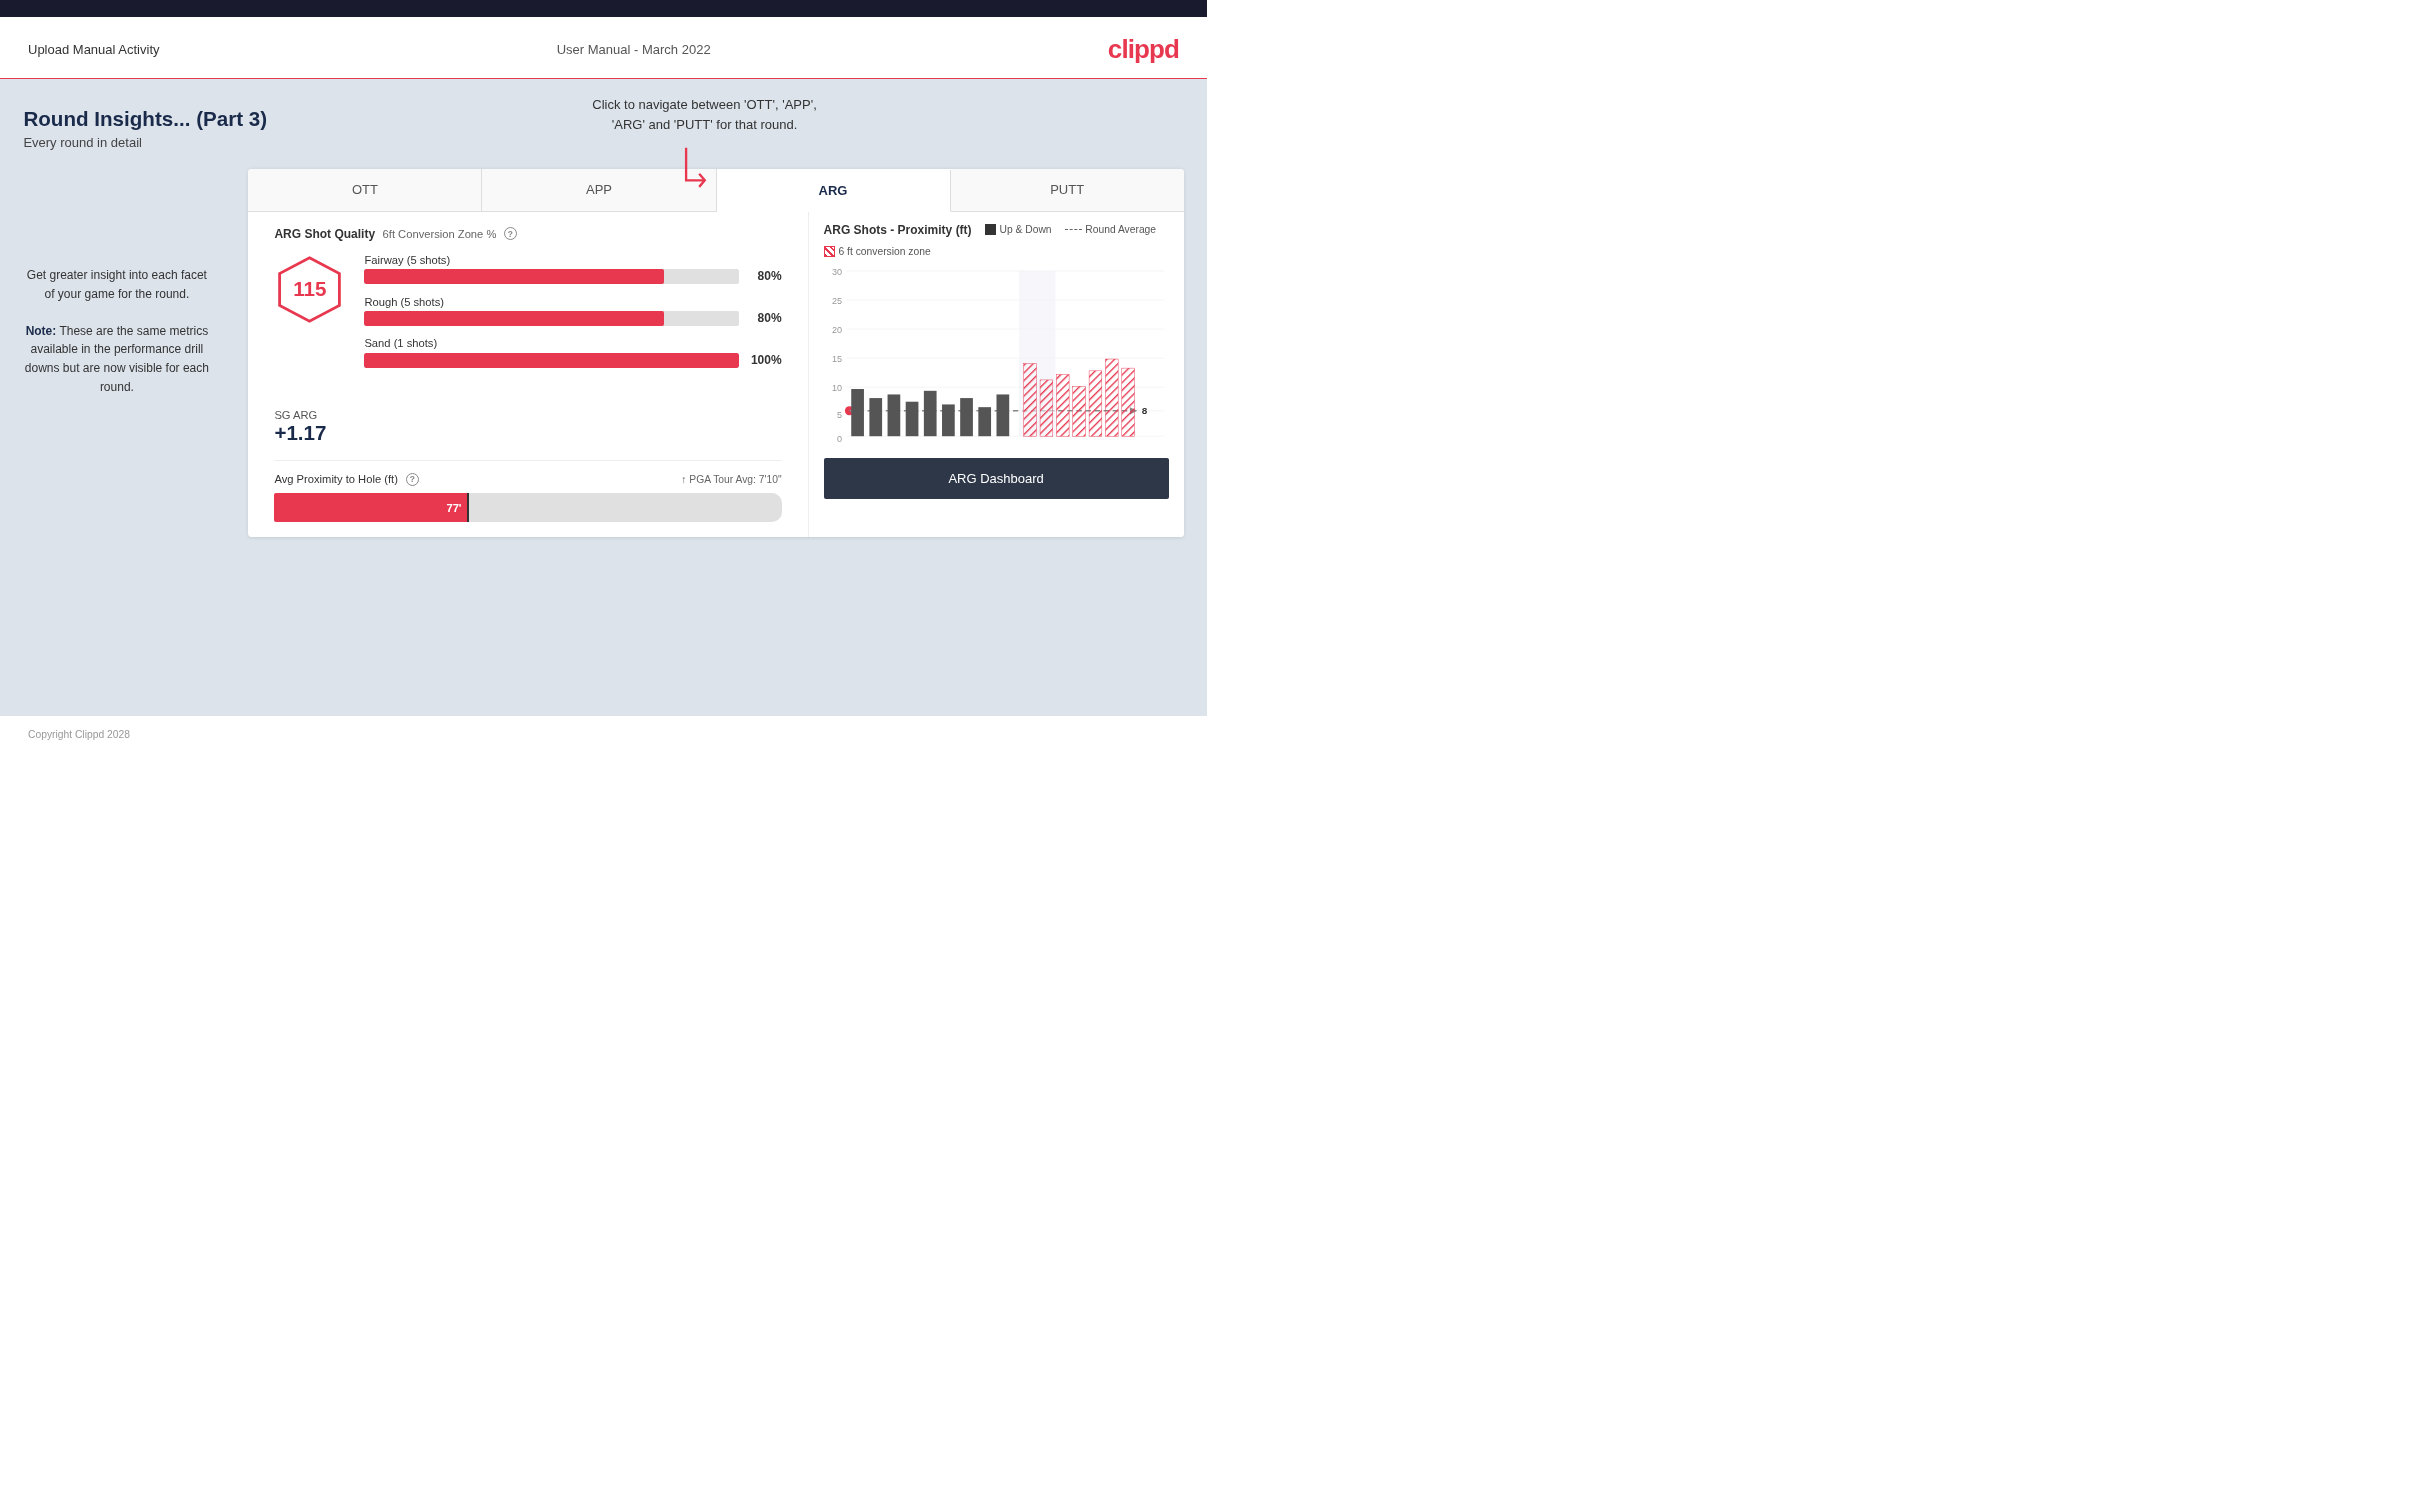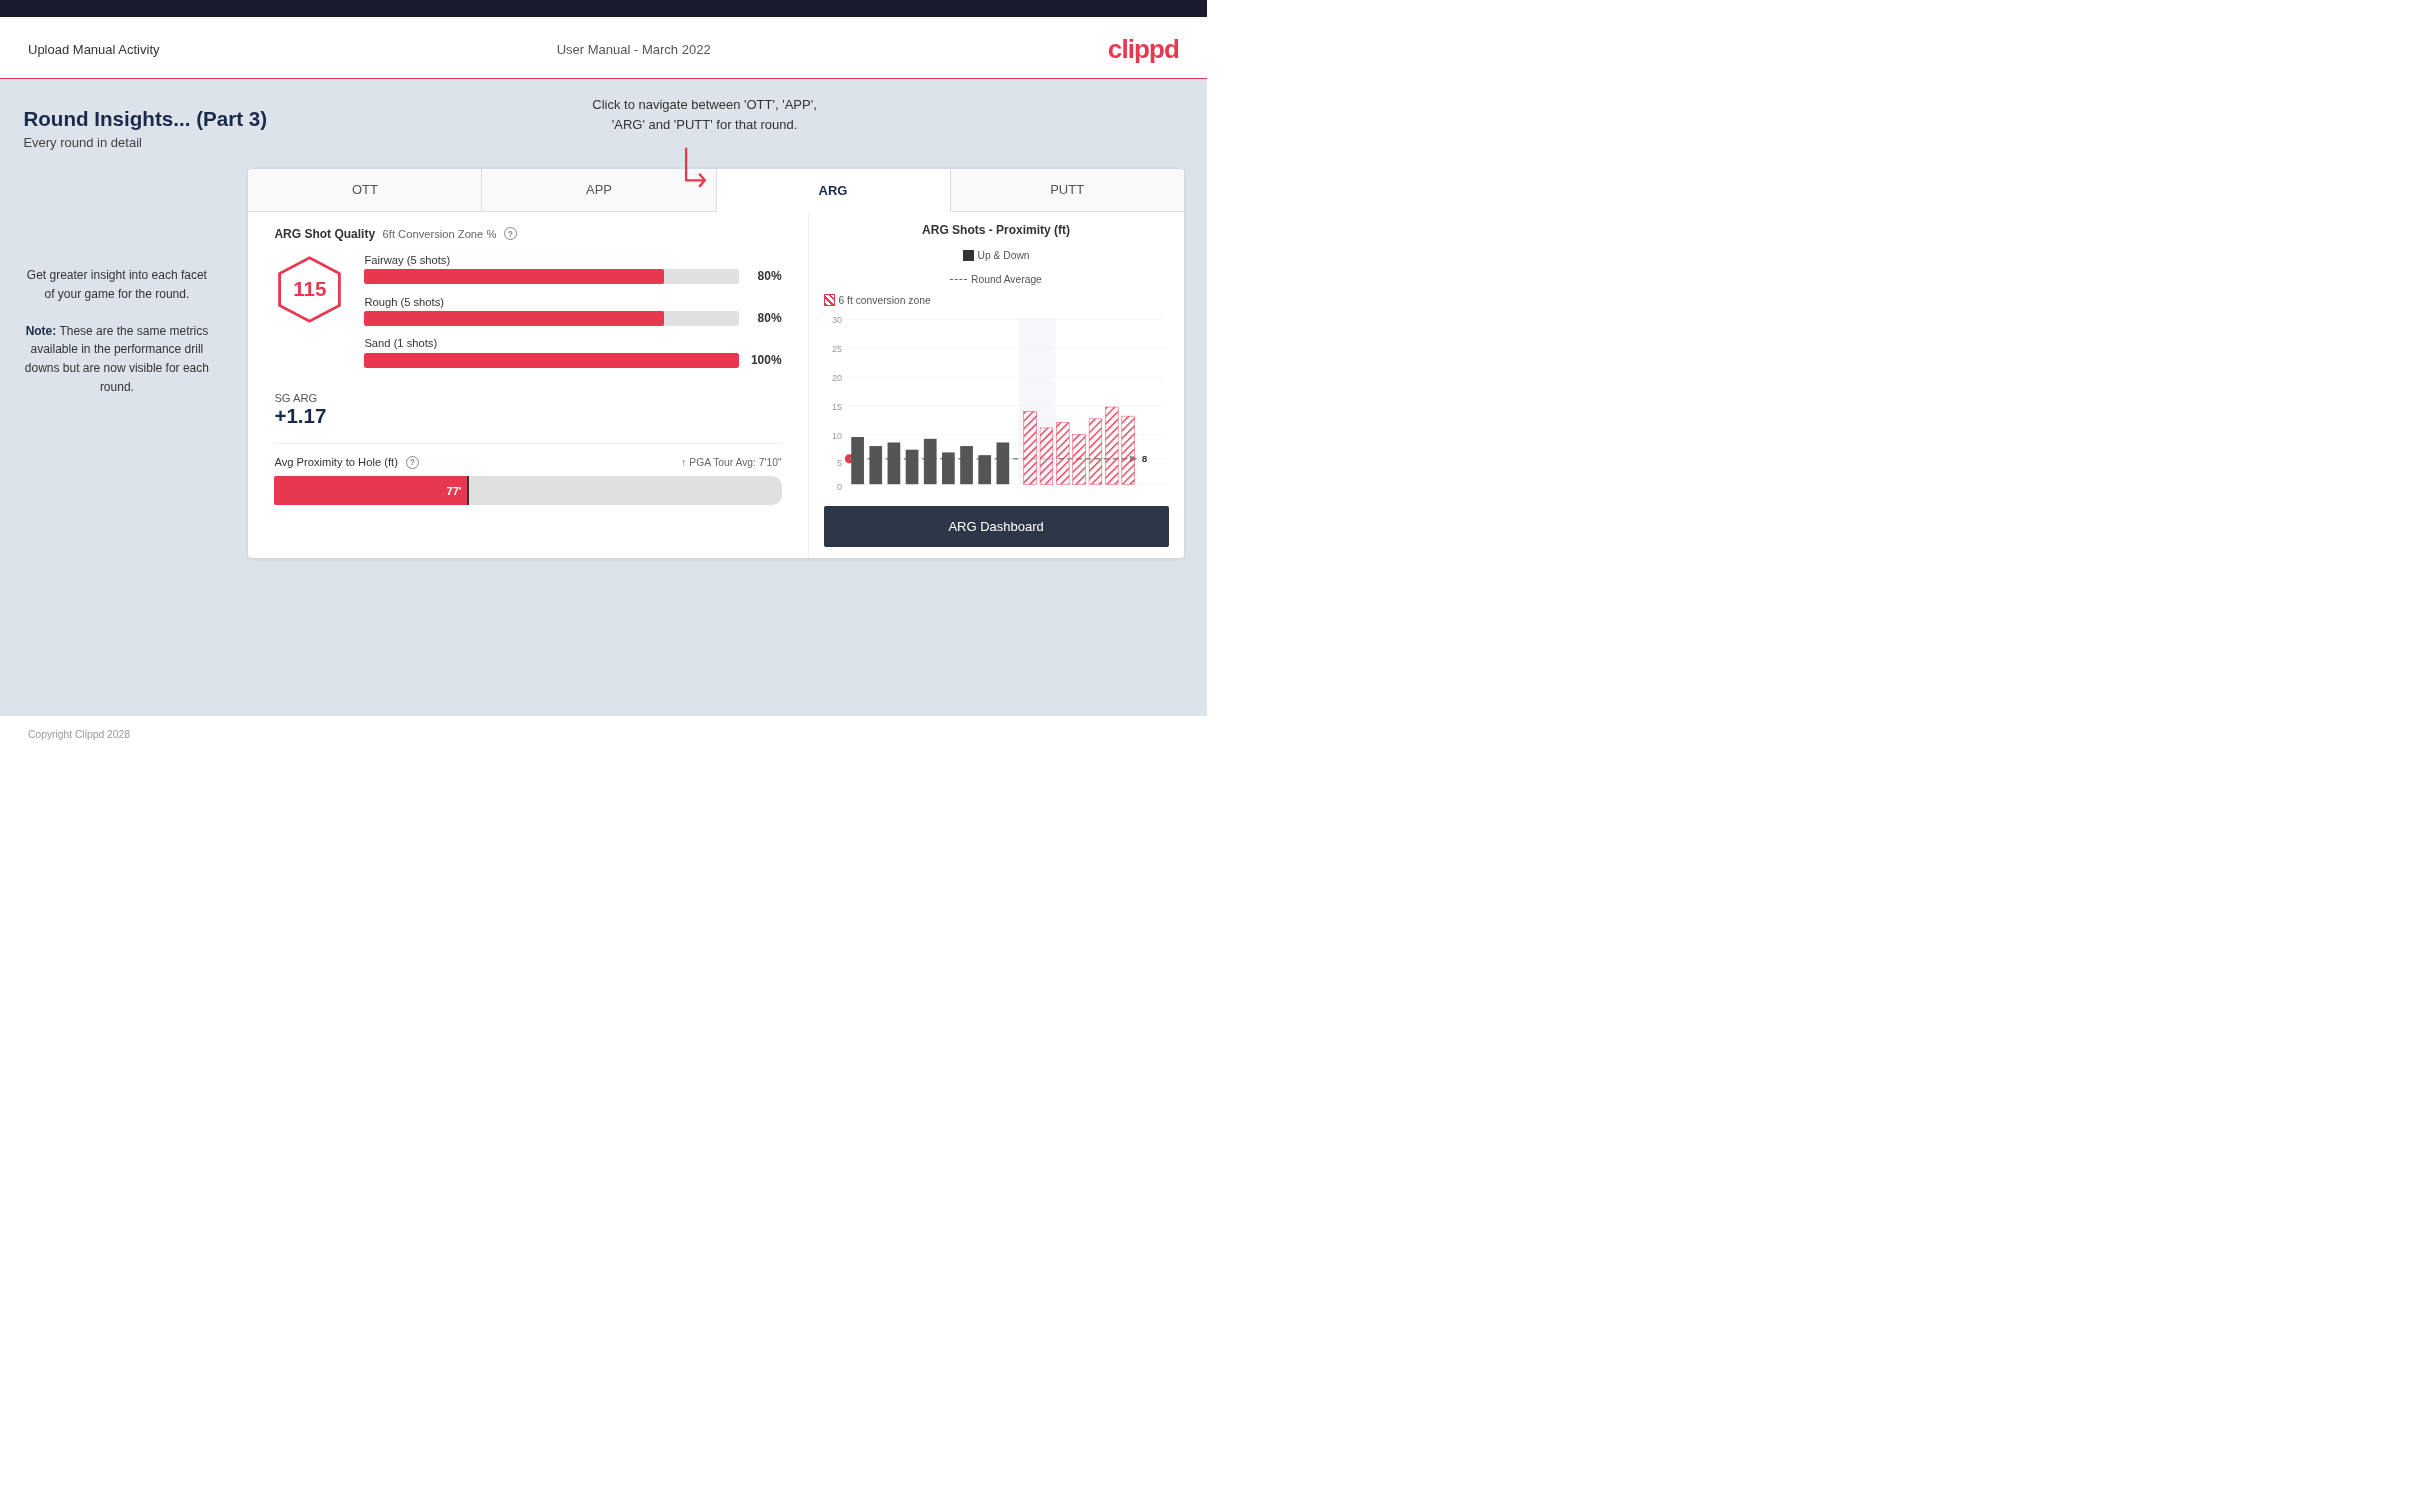--- a/index.html
+++ b/index.html
@@ -239,21 +239,21 @@
     .bar-pct {
       font-size: 12px;
       font-weight: 600;
       color: #333;
       min-width: 36px;
       text-align: right;
     }
 
     
     .sg-area {
-      margin-top: 13px;
+      margin-top: 30px;
     }
     .sg-label {
       font-size: 11.2px;
       color: #555;
     }
     .sg-value {
       font-size: 20.6px;
       font-weight: 700;
       color: #1a2a4a;
     }
@@ -311,21 +311,20 @@
     }
 
     
     .right-header {
       font-size: 11.2px;
       color: #333;
       margin-bottom: 9.4px;
       display: flex;
       align-items: center;
       gap: 13px;
-      flex-direction: column;
     }
     .right-title {
       font-weight: 600;
       font-size: 12px;
     }
     .legend-item {
       display: flex;
       align-items: center;
       gap: 3.7px;
       font-size: 10.3px;

